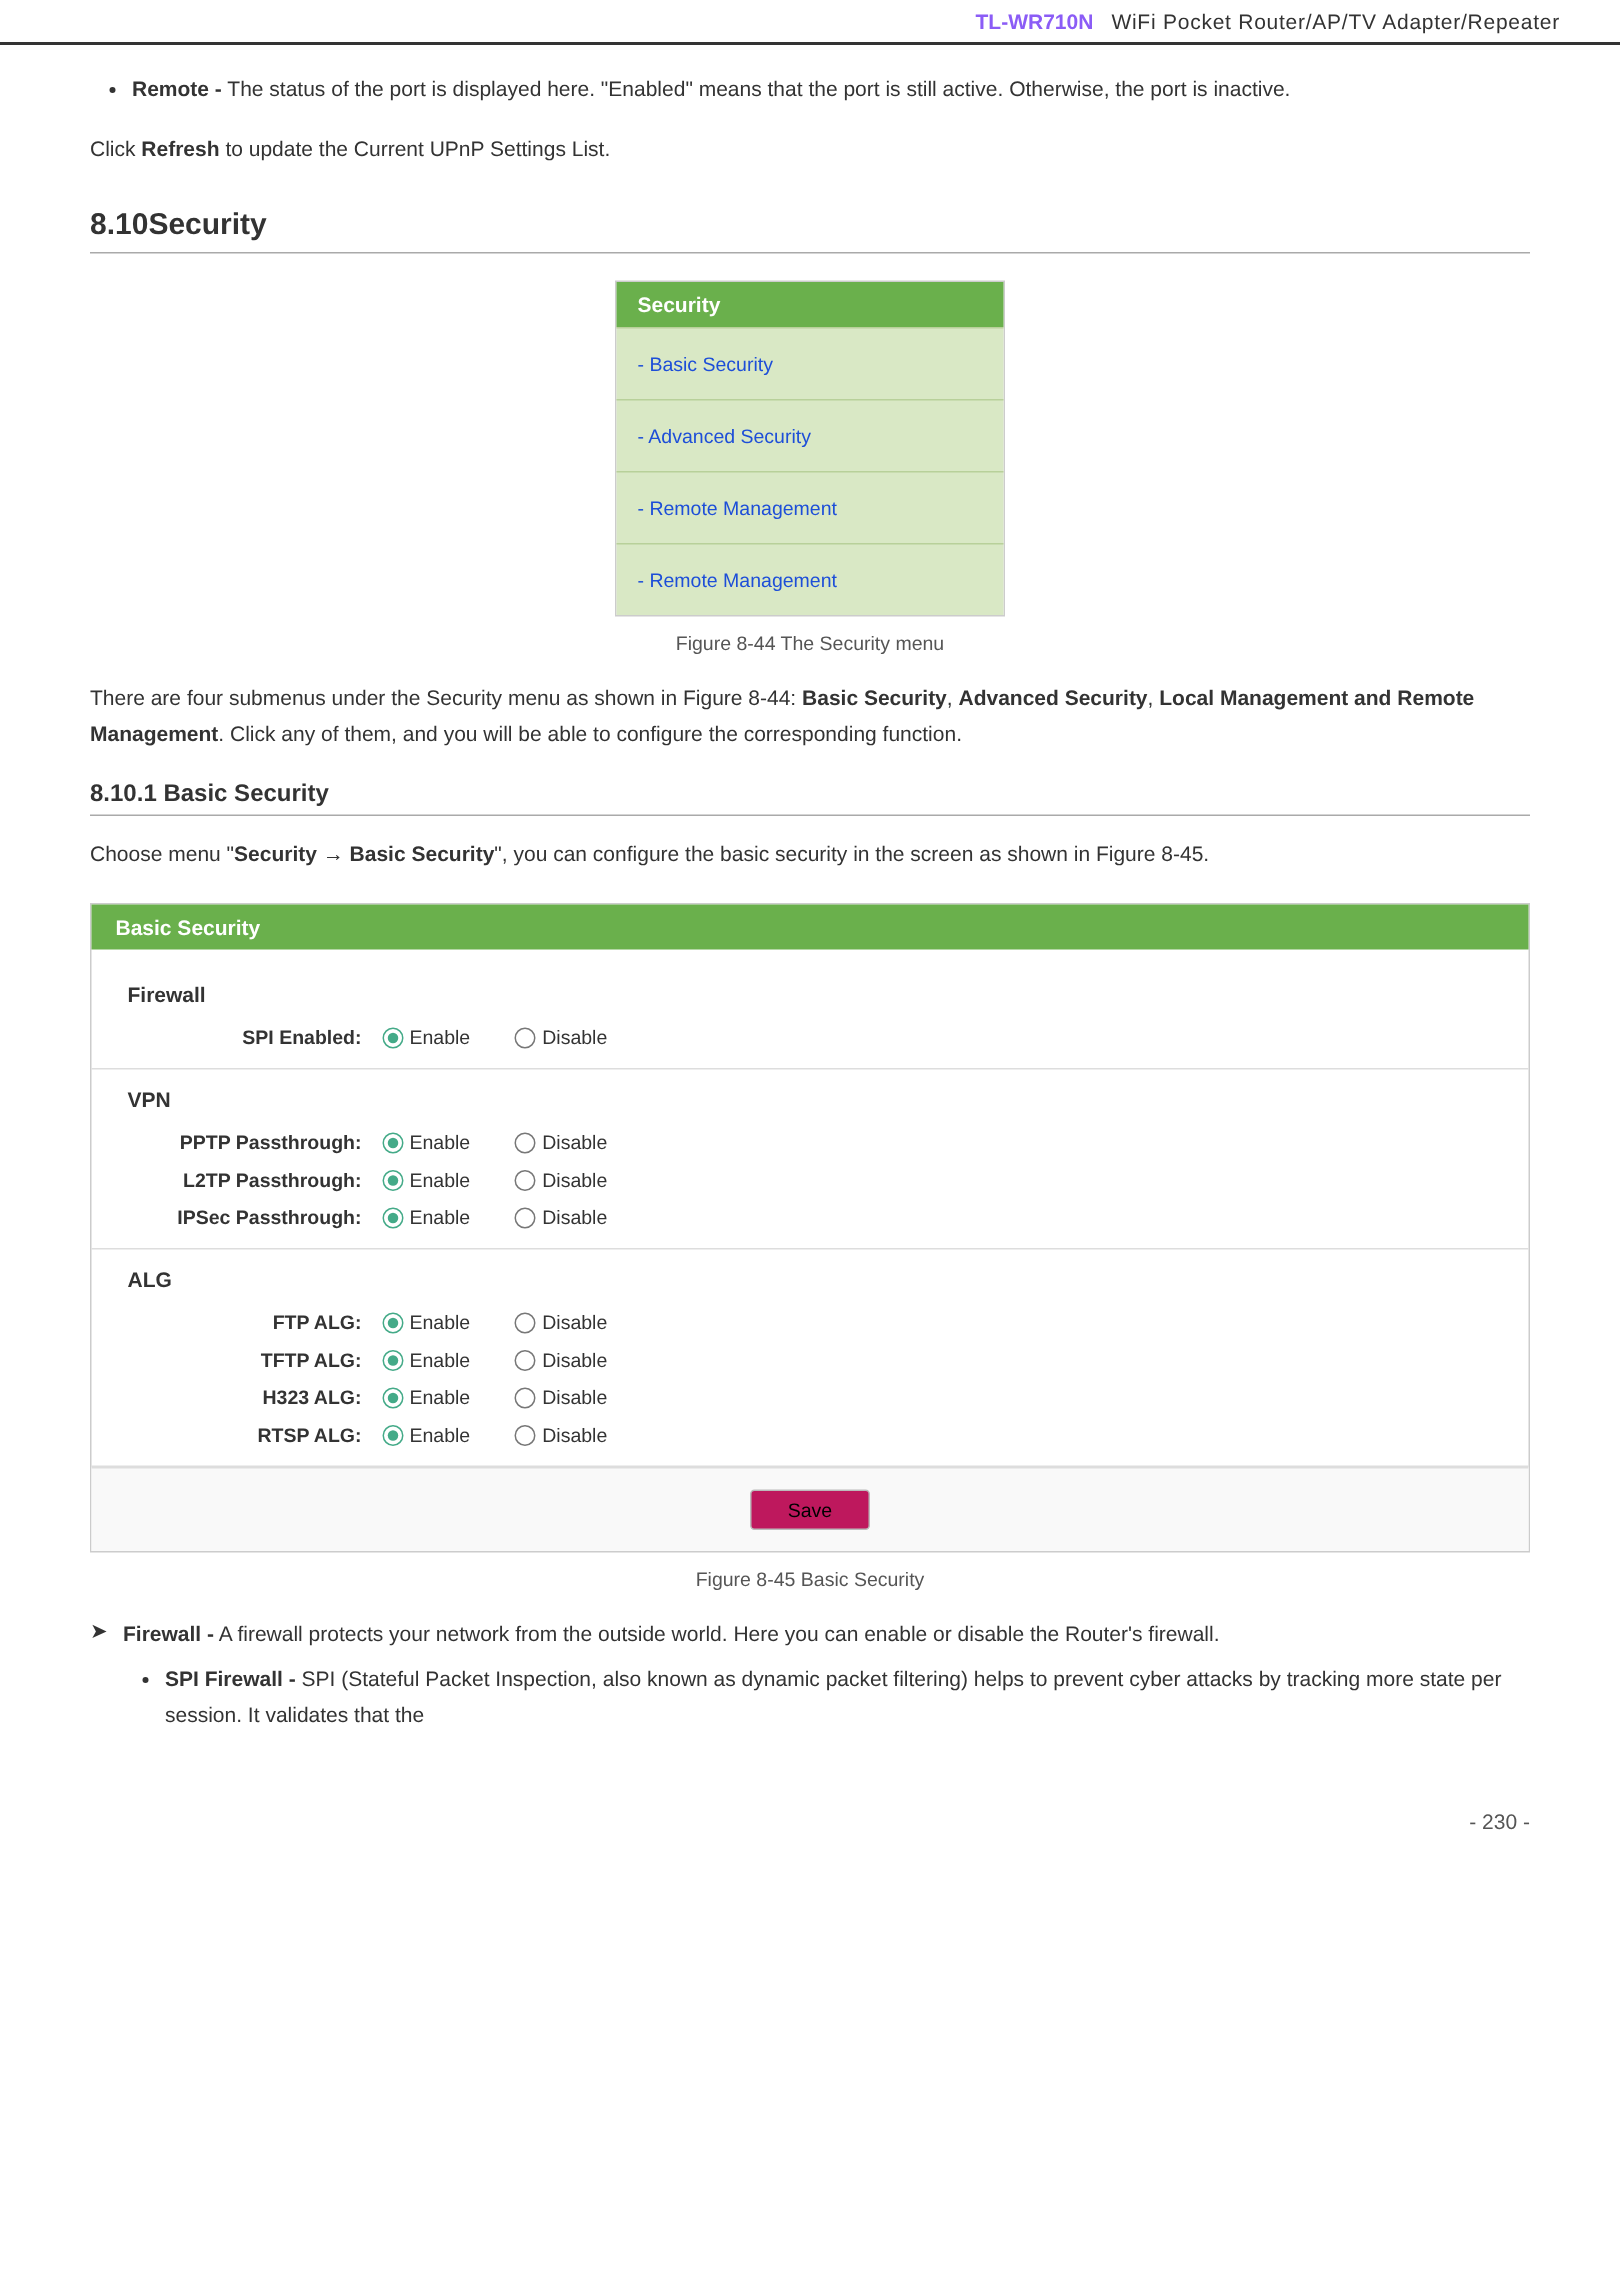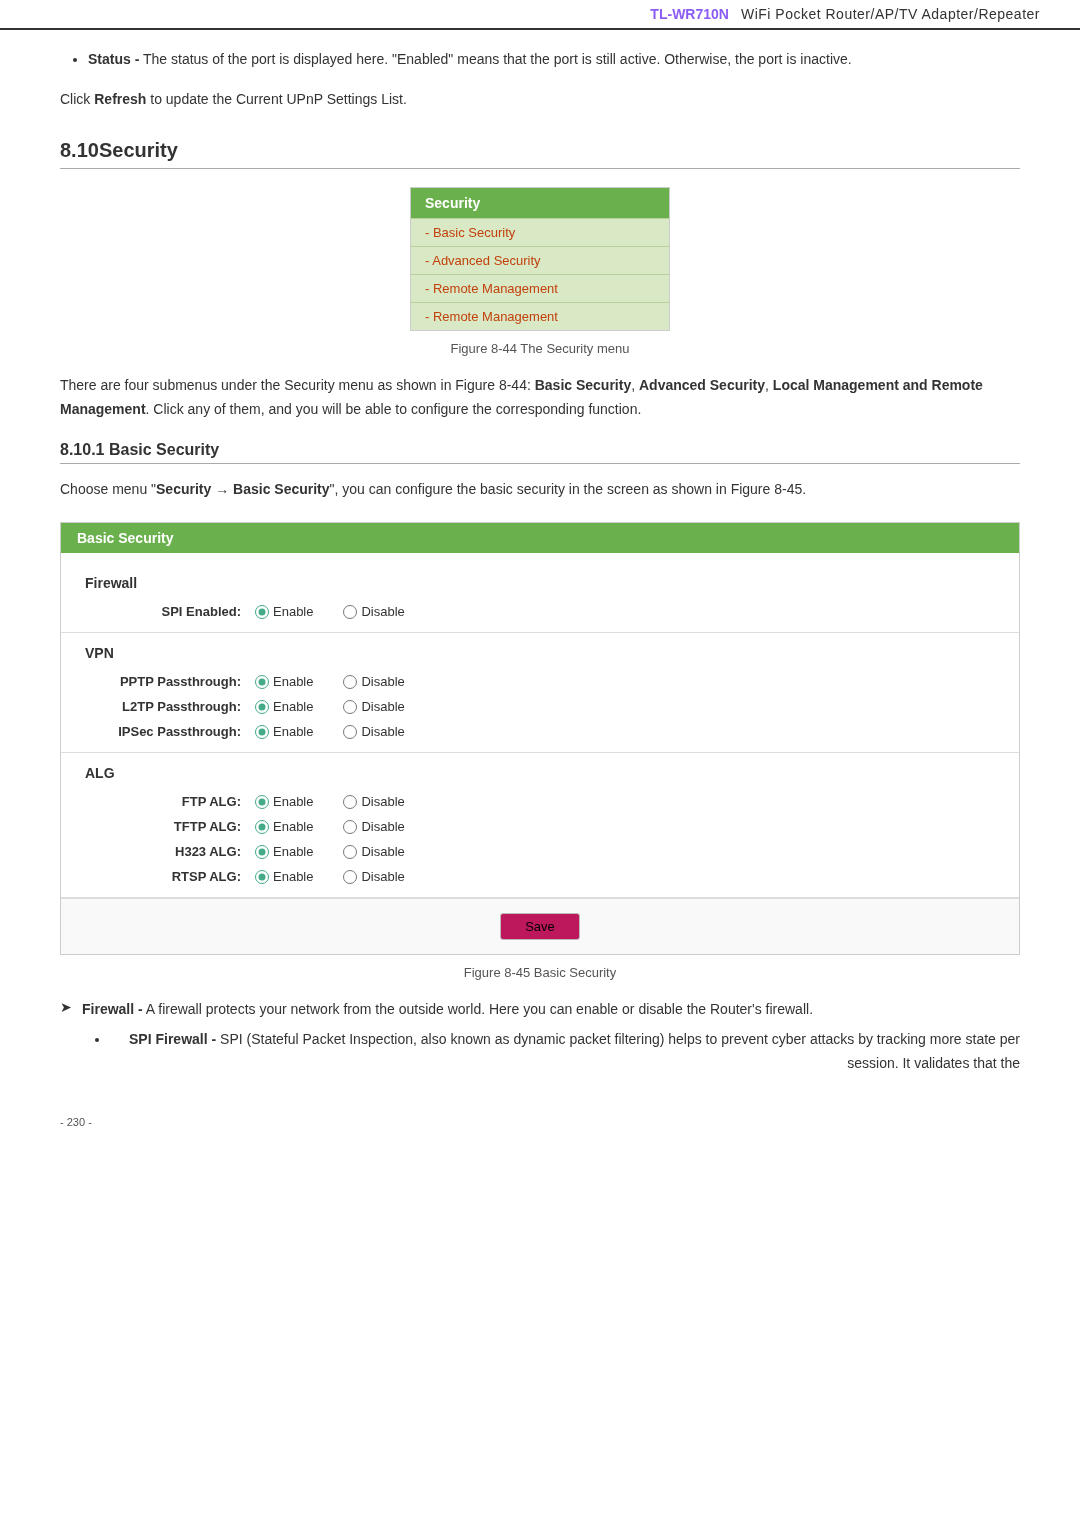--- a/index.html
+++ b/index.html
@@ -88,22 +88,22 @@
     }
     .menu-item-header {
       background: #6ab04c;
       color: #fff;
       font-weight: bold;
       padding: 7px 14px;
       font-size: 14px;
     }
     .menu-item {
       background: #d9e8c5;
-      color: #c2410c;
-      padding: 6px 14px;
+      color: #1d4ed8;
+      padding: 16px 14px;
       font-size: 13px;
       border-top: 1px solid #b8d09a;
     }
 
     .figure-caption {
       text-align: center;
       font-size: 13px;
       color: #555;
       margin-top: 6px;
       margin-bottom: 18px;
@@ -228,44 +228,43 @@
       line-height: 1.7;
     }
     .sub-bullets {
       list-style: disc;
       padding-left: 28px;
       margin-top: 6px;
     }
     .sub-bullets li {
       line-height: 1.7;
       margin-bottom: 4px;
+    }
+
+    .page-num {
       text-align: right;
-    }
-
-    .page-num {
-      text-align: left;
-      margin-top: 36px;
-      font-size: 11px;
+      margin-top: 46px;
+      font-size: 14px;
       color: #555;
     }
   </style>
 </head>
 <body>
 
 <div class="page-header">
   <span class="header-model">TL-WR710N</span>
   <span class="header-desc">WiFi  Pocket  Router/AP/TV  Adapter/Repeater</span>
 </div>
 
 <div class="content">
 
   <div class="bullet-section">
     <ul>
       <li>
-        <strong>Status -</strong><span> The status of the port is displayed here. "Enabled" means that the port is still active. Otherwise, the port is inactive.</span>
+        <strong>Remote -</strong><span> The status of the port is displayed here. "Enabled" means that the port is still active. Otherwise, the port is inactive.</span>
       </li>
     </ul>
   </div>
 
   <div class="refresh-note">
     <span>Click </span><strong>Refresh</strong><span> to update the Current UPnP Settings List.</span>
   </div>
 
   <div class="section-heading">
     <span>8.10</span><span>Security</span>

